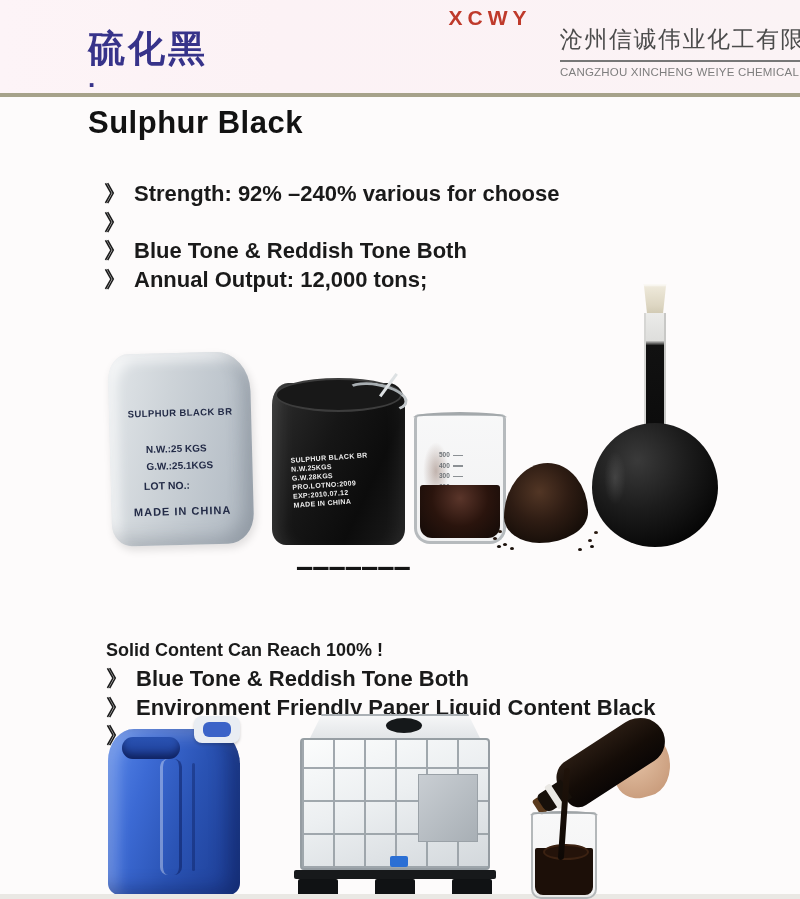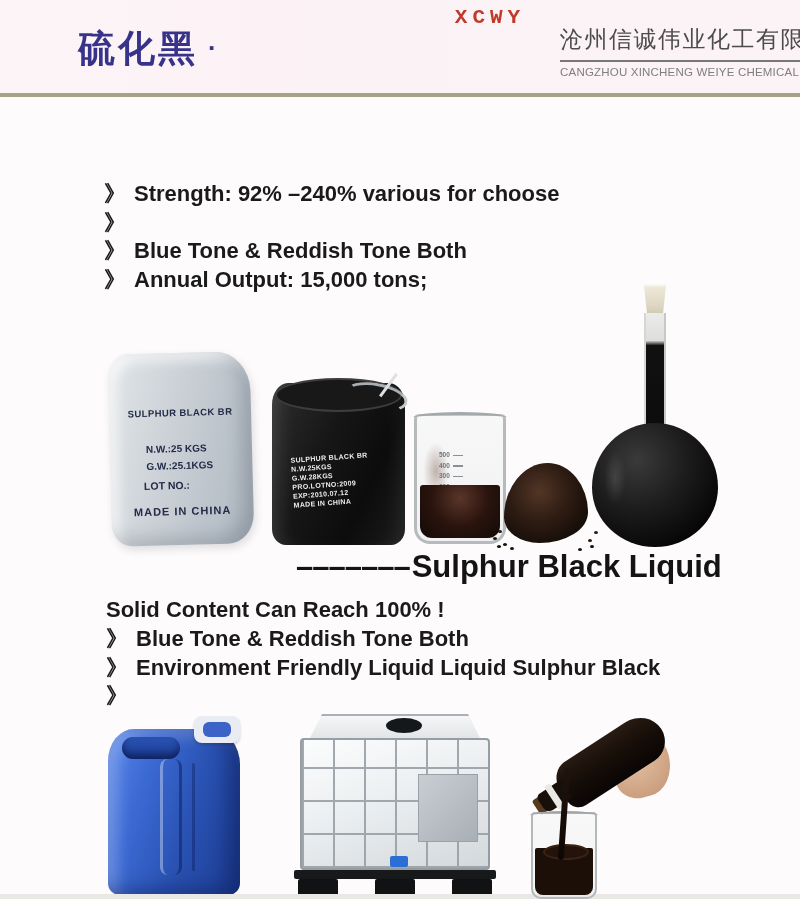--- a/index.html
+++ b/index.html
@@ -8,63 +8,63 @@
     background:#fdfbfb;
     font-family:"Liberation Sans","DejaVu Sans",sans-serif;
     -webkit-font-smoothing:antialiased;
   }
   
   .header{
     position:absolute;left:0;top:0;width:100%;height:97px;
     background:linear-gradient(90deg,#fdf4f7 0%,#fcf2f5 35%,#fbf3f5 100%);
     border-bottom:4px solid #a6a28a;box-sizing:border-box;
   }
-  .title{position:absolute;left:78px;top:24px;display:flex;align-items:baseline;white-space:nowrap;}
+  .title{position:absolute;left:78px;top:24px;display:flex;align-items:baseline;white-space:nowrap;flex-direction:column;}
   .title-zh{font-size:37px;font-weight:700;color:#37338a;letter-spacing:3px;}
   .title-dot{font-size:26px;font-weight:700;color:#37338a;margin:0 6px 0 10px;position:relative;top:-4px;}
   .title-en{font-size:31px;font-weight:700;color:#121212;letter-spacing:0.5px;}
   .logo{position:absolute;left:438px;top:4px;width:118px;height:90px;}
   .logo-mark{position:relative;width:118px;height:60px;}
   .logo-ellipse{
     position:absolute;left:2px;top:16px;width:78px;height:42px;
     border:7px solid #bf3a2b;border-radius:50%;box-sizing:border-box;
     transform:rotate(-6deg);
     -webkit-mask-image:linear-gradient(115deg,#000 72%,transparent 78%);
     mask-image:linear-gradient(115deg,#000 72%,transparent 78%);
   }
   .logo-xy{
     position:absolute;left:20px;top:-16px;
     font-family:"Liberation Serif","DejaVu Serif",serif;
     font-style:italic;font-weight:700;font-size:52px;color:#bf3a2b;
     letter-spacing:-4px;line-height:60px;
   }
   .logo-abbr{
     width:104px;text-align:center;margin-top:2px;
-    font-family:Liberation Mono, monospace;
+    font-family:Liberation Sans, sans-serif;
     font-weight:700;font-size:21px;color:#bf3a2b;letter-spacing:5px;
   }
   .company{position:absolute;left:560px;top:24px;}
   .company-zh{
     font-size:23px;color:#4c4c4c;letter-spacing:1.5px;font-weight:500;
     border-bottom:2px solid #777;padding-bottom:5px;white-space:nowrap;
   }
   .company-en{font-size:11.5px;color:#7e7e7e;margin-top:4px;letter-spacing:0.2px;white-space:nowrap;}
 
   
   .sec-crystals{position:absolute;left:104px;top:180px;color:#1a1a1a;}
   .sec-heading{font-size:23px;font-weight:700;line-height:28px;}
   .b-row{display:flex;align-items:baseline;font-size:22px;font-weight:700;line-height:28.5px;color:#1a1a1a;}
   .b-marker{margin-right:8px;font-weight:700;}
   .liquid-heading{
     position:absolute;left:296px;top:549px;display:flex;align-items:baseline;
     font-size:31px;font-weight:700;color:#141414;white-space:nowrap;
   }
   .liquid-dashes{letter-spacing:-1px;margin-right:2px;}
   .sec-liquid{position:absolute;left:106px;top:595px;color:#1a1a1a;}
-  .sec-sub{font-size:22px;font-weight:700;line-height:30px;}
+  .sec-sub{font-size:18px;font-weight:700;line-height:30px;margin-top:40px;}
 
   
   .bag{
     position:absolute;left:110px;top:353px;width:142px;height:192px;
     background:linear-gradient(102deg,#e2e6e9 0%,#cdd3d8 38%,#b9c1c9 78%,#aab3bc 100%);
     border-radius:20px 34px 26px 20px / 26px 40px 30px 22px;
     box-shadow:inset -10px -8px 16px rgba(60,70,80,.22),inset 8px 8px 12px rgba(255,255,255,.65),2px 4px 8px rgba(0,0,0,.12);
     transform:rotate(-1.5deg);color:#232b47;font-weight:700;
   }
   .bag-title{position:absolute;left:0;top:54px;width:100%;text-align:center;font-size:9.5px;letter-spacing:0.4px;}
@@ -218,20 +218,21 @@
 </style>
 </head>
 <body>
 
 <div class="page">
 
   <header class="header">
     <div class="title">
       <span class="title-zh">硫化黑</span>
       <span class="title-dot">·</span>
+      <span class="title-en">Sulphur Black</span>
     </div>
     <div class="logo">
       <div class="logo-abbr">XCWY</div>
     </div>
     <div class="company">
       <div class="company-zh">沧州信诚伟业化工有限公司</div>
       <div class="company-en">CANGZHOU XINCHENG WEIYE CHEMICAL CO.,LTD.</div>
     </div>
   </header>
 
@@ -242,21 +243,21 @@
     </div>
     <div class="b-row">
       <span class="b-marker">》</span>
     </div>
     <div class="b-row">
       <span class="b-marker">》</span>
       <span>Blue Tone &amp; Reddish Tone Both</span>
     </div>
     <div class="b-row">
       <span class="b-marker">》</span>
-      <span>Annual Output: 15,000 tons;</span>
+      <span>Annual Output: 12,000 tons;</span>
     </div>
   </section>
 
   <div class="bag">
     <div class="bag-title">SULPHUR BLACK BR</div>
     <div class="bag-l1">N.W.:25 KGS</div>
     <div class="bag-l2">G.W.:25.1KGS</div>
     <div class="bag-l3">LOT NO.:</div>
     <div class="bag-l4">MADE IN CHINA</div>
   </div>
@@ -304,32 +305,31 @@
   </div>
 
   <div class="powder"></div>
 
   <div class="flask-stopper"></div>
   <div class="flask-neck"></div>
   <div class="flask-bulb"></div>
 
   <div class="liquid-heading">
     <span class="liquid-dashes">–––––––</span>
-    <span>Sulphur Black Liquid</span>
   </div>
 
   <section class="sec-liquid">
     <div class="sec-sub">Solid Content Can Reach 100% !</div>
     <div class="b-row">
       <span class="b-marker">》</span>
       <span>Blue Tone &amp; Reddish Tone Both</span>
     </div>
     <div class="b-row">
       <span class="b-marker">》</span>
-      <span>Environment Friendly Liquid Liquid Sulphur Black</span>
+      <span>Environment Friendly Paper Liquid Content Black</span>
     </div>
     <div class="b-row">
       <span class="b-marker">》</span>
     </div>
   </section>
 
   <div class="jerrycan">
     <div class="jerry-handle"></div>
     <div class="jerry-groove1"></div>
     <div class="jerry-groove2"></div>

